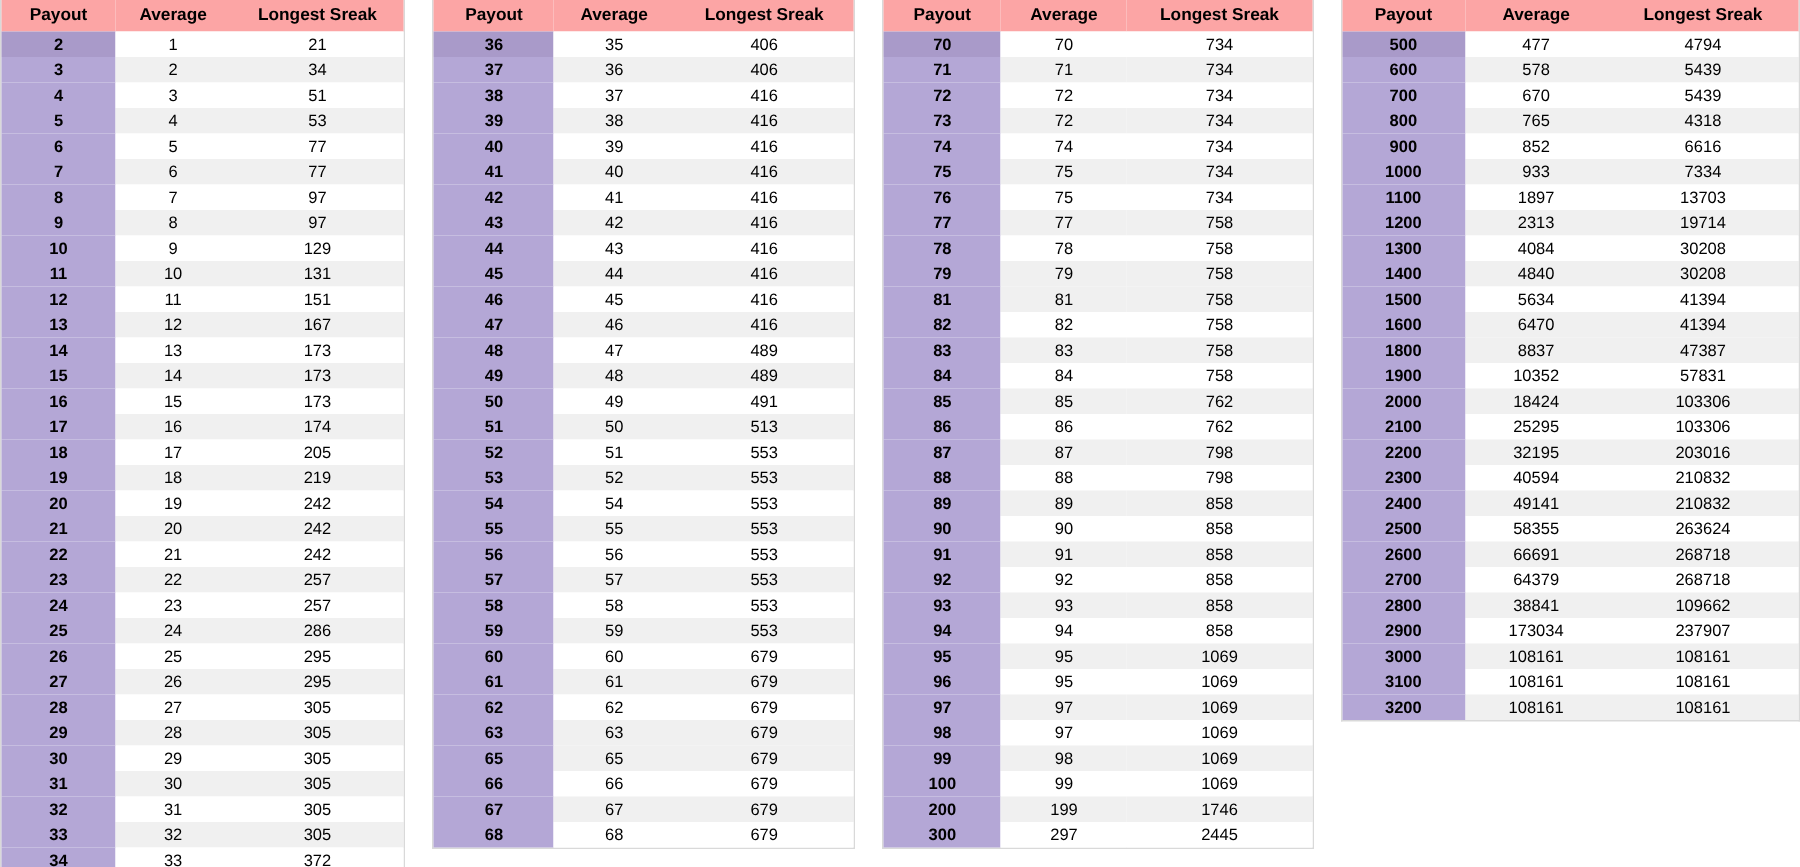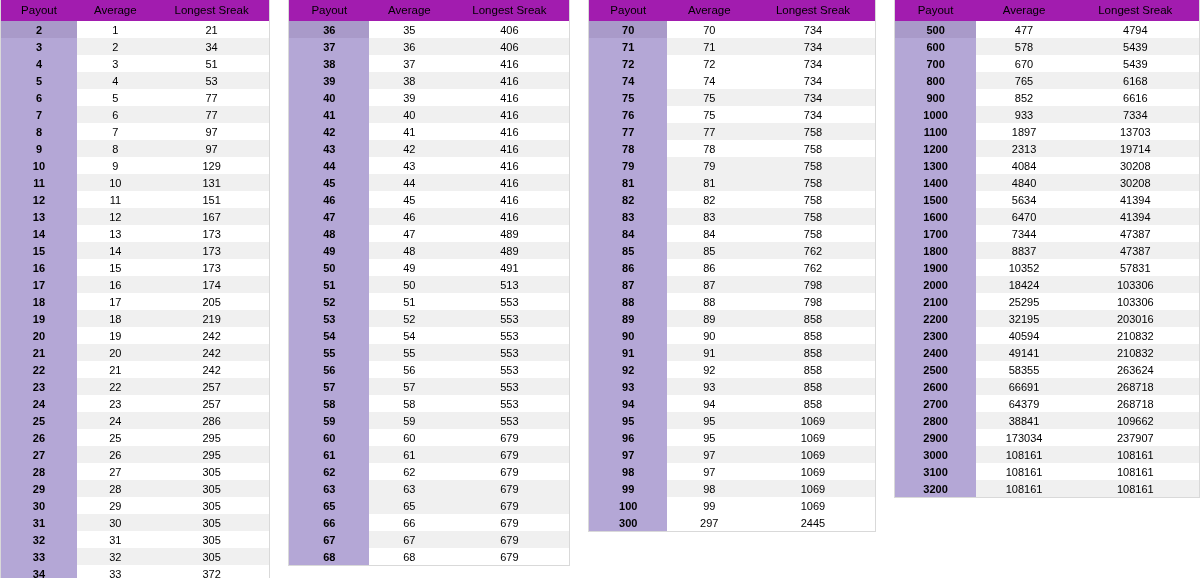--- a/index.html
+++ b/index.html
@@ -30,23 +30,23 @@
     border: 1px solid #d9d9d9;
     border-top: none;
     box-sizing: border-box;
   }
   table.pt {
     border-collapse: collapse;
     font-size: 11px;
     table-layout: fixed;
   }
   table.pt th {
-    background: #a21caf;
+    background: #fca5a5;
     color: #000000;
-    font-weight: normal;
+    font-weight: bold;
     font-size: 11.5px;
     text-align: center;
     padding: 3px 4px 4px 4px;
     border: none;
     height: 14px;
   }
   table.pt td {
     text-align: center;
     padding: 1px 4px;
     height: 15px;
@@ -474,20 +474,25 @@
             <tr class="alt">
               <td class="payout-cell col-payout">71</td>
               <td class="val-cell col-avg">71</td>
               <td class="val-cell col-streak">734</td>
             </tr>
             <tr class="plain">
               <td class="payout-cell col-payout">72</td>
               <td class="val-cell col-avg">72</td>
               <td class="val-cell col-streak">734</td>
             </tr>
+            <tr class="alt">
+              <td class="payout-cell col-payout">73</td>
+              <td class="val-cell col-avg">72</td>
+              <td class="val-cell col-streak">734</td>
+            </tr>
             <tr class="plain">
               <td class="payout-cell col-payout">74</td>
               <td class="val-cell col-avg">74</td>
               <td class="val-cell col-streak">734</td>
             </tr>
             <tr class="alt">
               <td class="payout-cell col-payout">75</td>
               <td class="val-cell col-avg">75</td>
               <td class="val-cell col-streak">734</td>
             </tr>
@@ -603,20 +608,25 @@
             </tr>
             <tr class="alt">
               <td class="payout-cell col-payout">99</td>
               <td class="val-cell col-avg">98</td>
               <td class="val-cell col-streak">1069</td>
             </tr>
             <tr class="plain">
               <td class="payout-cell col-payout">100</td>
               <td class="val-cell col-avg">99</td>
               <td class="val-cell col-streak">1069</td>
+            </tr>
+            <tr class="alt">
+              <td class="payout-cell col-payout">200</td>
+              <td class="val-cell col-avg">199</td>
+              <td class="val-cell col-streak">1746</td>
             </tr>
             <tr class="plain">
               <td class="payout-cell col-payout">300</td>
               <td class="val-cell col-avg">297</td>
               <td class="val-cell col-streak">2445</td>
             </tr>
           </tbody>
       </table>
     </div>
 
@@ -641,21 +651,21 @@
               <td class="val-cell col-streak">5439</td>
             </tr>
             <tr class="plain">
               <td class="payout-cell col-payout">700</td>
               <td class="val-cell col-avg">670</td>
               <td class="val-cell col-streak">5439</td>
             </tr>
             <tr class="alt">
               <td class="payout-cell col-payout">800</td>
               <td class="val-cell col-avg">765</td>
-              <td class="val-cell col-streak">6168</td>
+              <td class="val-cell col-streak">4318</td>
             </tr>
             <tr class="plain">
               <td class="payout-cell col-payout">900</td>
               <td class="val-cell col-avg">852</td>
               <td class="val-cell col-streak">6616</td>
             </tr>
             <tr class="alt">
               <td class="payout-cell col-payout">1000</td>
               <td class="val-cell col-avg">933</td>
               <td class="val-cell col-streak">7334</td>
@@ -683,25 +693,20 @@
             <tr class="plain">
               <td class="payout-cell col-payout">1500</td>
               <td class="val-cell col-avg">5634</td>
               <td class="val-cell col-streak">41394</td>
             </tr>
             <tr class="alt">
               <td class="payout-cell col-payout">1600</td>
               <td class="val-cell col-avg">6470</td>
               <td class="val-cell col-streak">41394</td>
             </tr>
-            <tr class="plain">
-              <td class="payout-cell col-payout">1700</td>
-              <td class="val-cell col-avg">7344</td>
-              <td class="val-cell col-streak">47387</td>
-            </tr>
             <tr class="alt">
               <td class="payout-cell col-payout">1800</td>
               <td class="val-cell col-avg">8837</td>
               <td class="val-cell col-streak">47387</td>
             </tr>
             <tr class="plain">
               <td class="payout-cell col-payout">1900</td>
               <td class="val-cell col-avg">10352</td>
               <td class="val-cell col-streak">57831</td>
             </tr>

